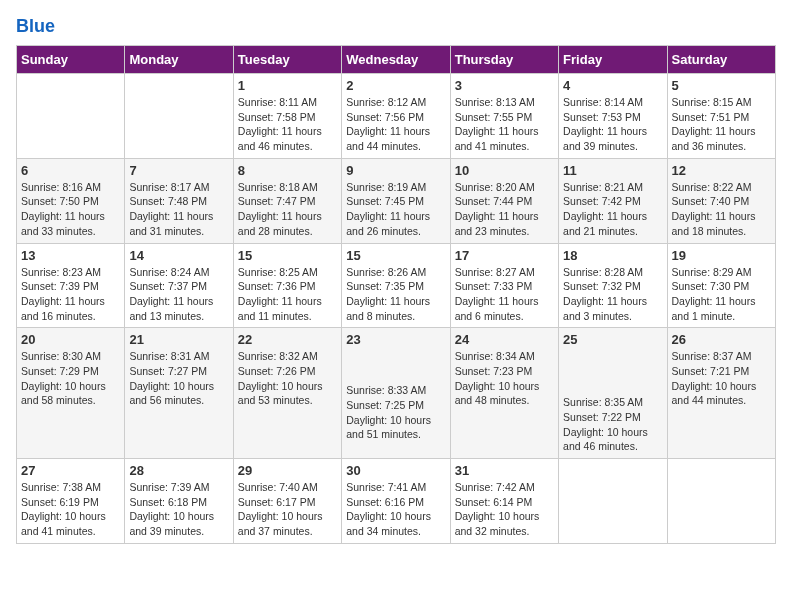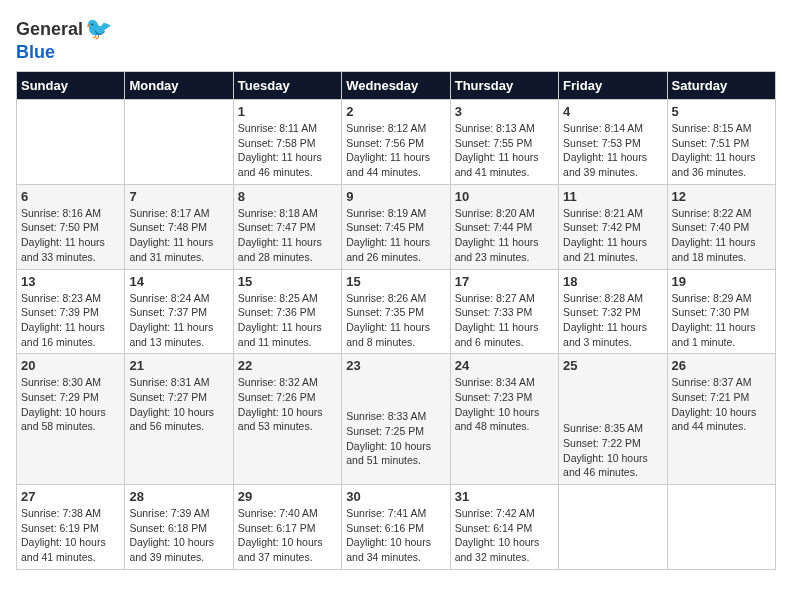--- a/index.html
+++ b/index.html
@@ -46,21 +46,21 @@
     .location-title {
       font-size: 16px;
       color: #555;
     }
     table {
       width: 100%;
       border-collapse: collapse;
       font-size: 11px;
     }
     thead tr th {
-      background-color: #0f172a;
+      background-color: #701a75;
       color: #fff;
       padding: 6px 4px;
       text-align: left;
       font-size: 13px;
       border: 1px solid #ccc;
     }
     tbody tr td {
       border: 1px solid #ccc;
       vertical-align: top;
       padding: 4px;
@@ -88,24 +88,20 @@
     .empty-cell {
       background-color: #f9f9f9;
     }
   </style>
 </head>
 <body>
 
 <div class="header-area">
   <div class="logo">
     <div style="display:flex;flex-direction:column;align-items:flex-start;">
-      <div style="display:flex;align-items:center;gap:2px;">
-        <span class="logo-text-general">General</span>
-        <span class="logo-bird">🐦</span>
-      </div>
       <span class="logo-text-blue">Blue</span>
     </div>
   </div>
 </div>
 
 <table>
   <thead>
     <tr id="header-row">
     <th>Sunday</th>
         <th>Monday</th>

